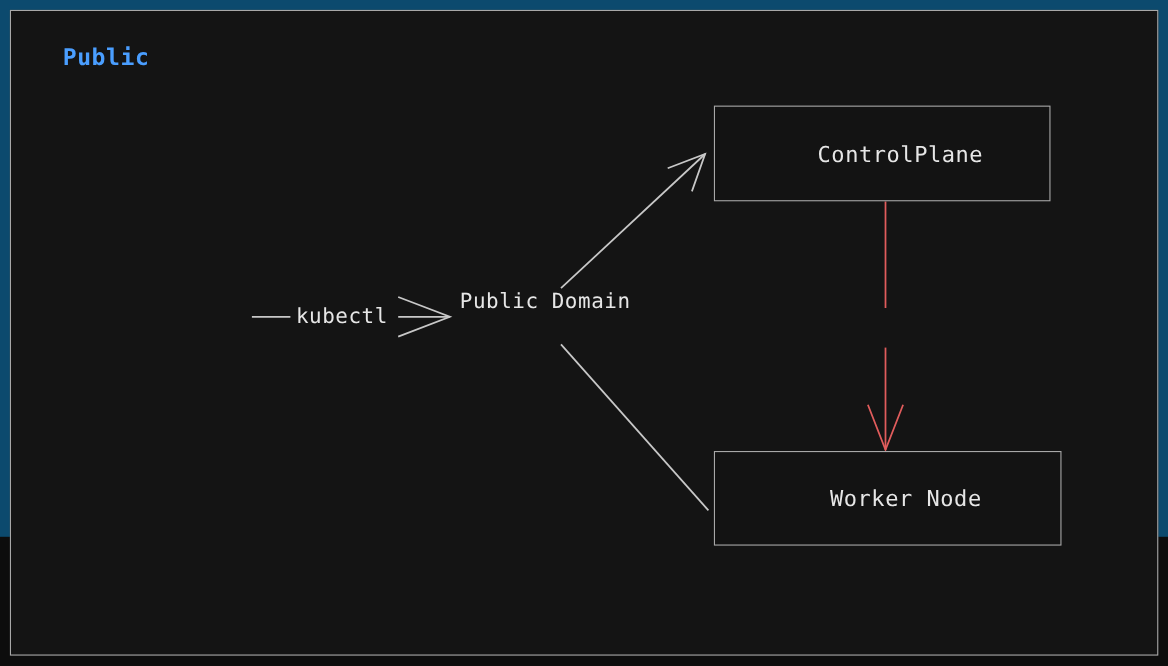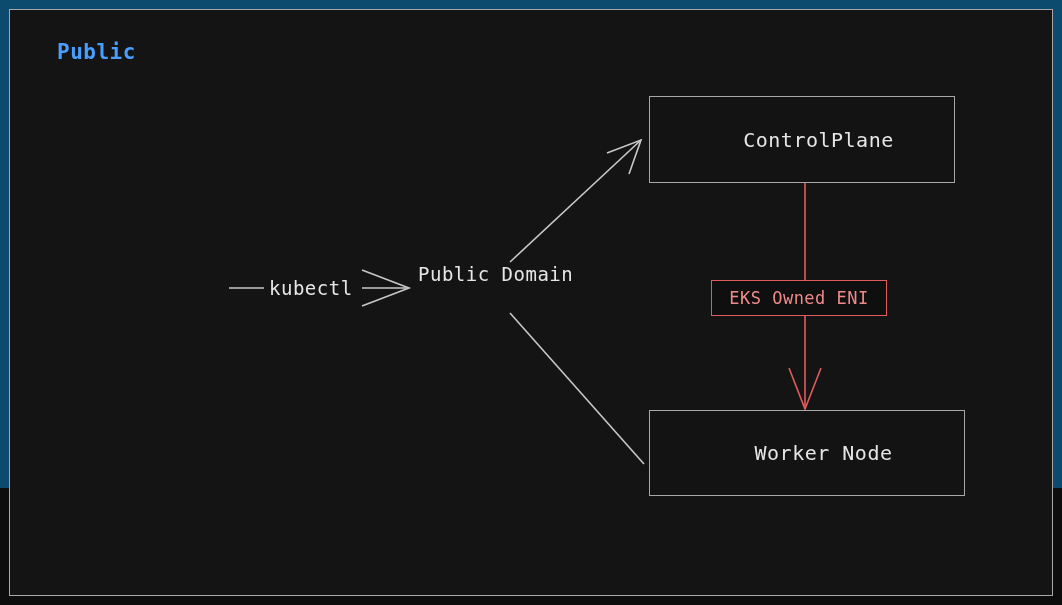--- a/index.html
+++ b/index.html
@@ -158,15 +158,14 @@
 
 
   <div class="plain-label" id="kubectl-label">kubectl</div>
 
   <div class="plain-label" id="public-domain-label">Public Domain</div>
 
   <div class="node-box" id="controlplane-box">ControlPlane</div>
 
   <div class="node-box" id="worker-box">Worker Node</div>
 
-  <div id="eni-box">EKS Owned ENI</div>
 
 </div>
 
 </body></html>

